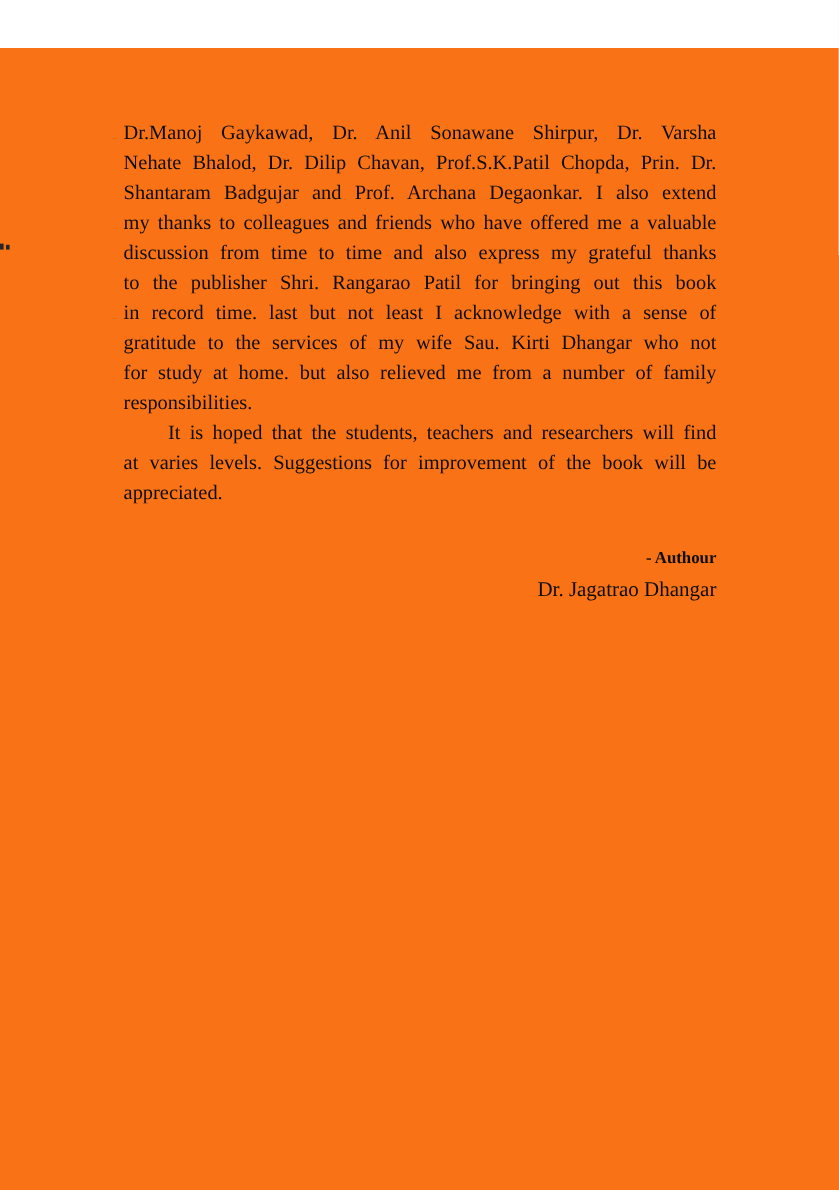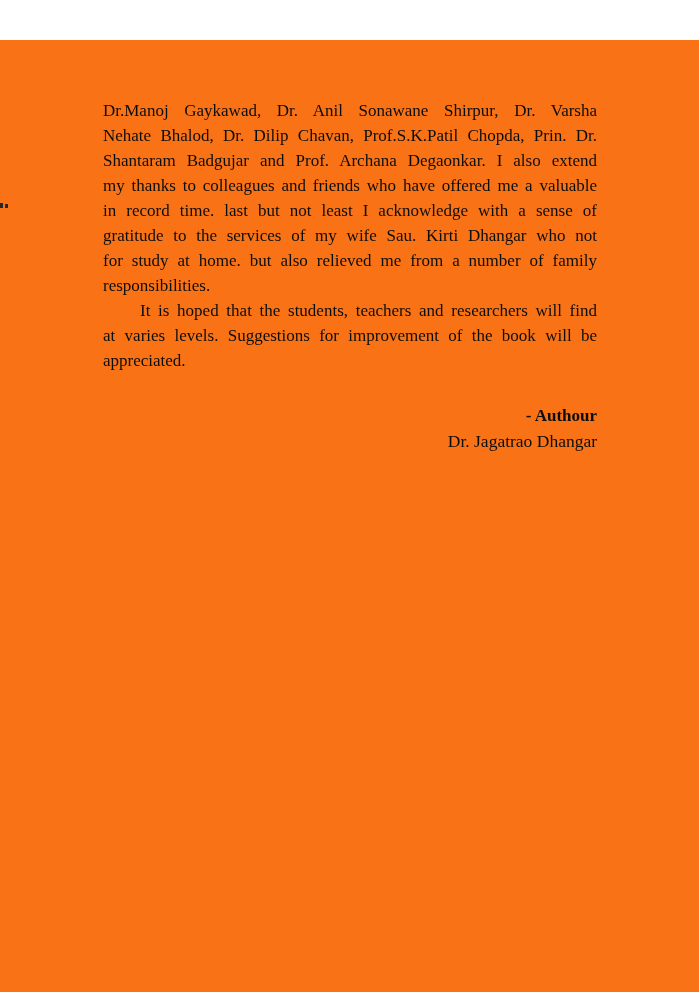--- a/index.html
+++ b/index.html
@@ -33,21 +33,21 @@
   }
   .line-indent {
     text-indent: 37px;
   }
   .signature {
     margin-top: 30px;
     text-align: right;
   }
   .sig-author {
     font-weight: bold;
-    font-size: 17px;
+    font-size: 14px;
     line-height: 25px;
   }
   .sig-name {
     font-size: 17.5px;
     line-height: 26px;
   }
   .page-number {
     position: absolute;
     left: 0;
     right: 0;
@@ -80,20 +80,22 @@
     <span class="speck speck-1"></span>
     <span class="speck speck-2"></span>
   </div>
 
   <div class="text-block">
     <div class="para">
         <div class="line">Dr.Manoj Gaykawad, Dr. Anil Sonawane Shirpur, Dr. Varsha</div>
         <div class="line">Nehate Bhalod, Dr. Dilip Chavan, Prof.S.K.Patil Chopda, Prin. Dr.</div>
         <div class="line">Shantaram Badgujar and Prof. Archana Degaonkar. I also extend</div>
         <div class="line">my thanks to colleagues and friends who have offered me a valuable</div>
+        <div class="line">discussion from time to time and also express my grateful thanks</div>
+        <div class="line">to the publisher Shri. Rangarao Patil for bringing out this book</div>
         <div class="line">in record time. last but not least I acknowledge with a sense of</div>
         <div class="line">gratitude to the services of my wife Sau. Kirti Dhangar who not</div>
         <div class="line">for study at home. but also relieved me from a number of family</div>
         <div class="line line-end">responsibilities.</div>
       </div>
     <div class="para">
         <div class="line line-indent">It is hoped that the students, teachers and researchers will find</div>
         <div class="line">at varies levels. Suggestions for improvement of the book will be</div>
         <div class="line line-end">appreciated.</div>
       </div>

